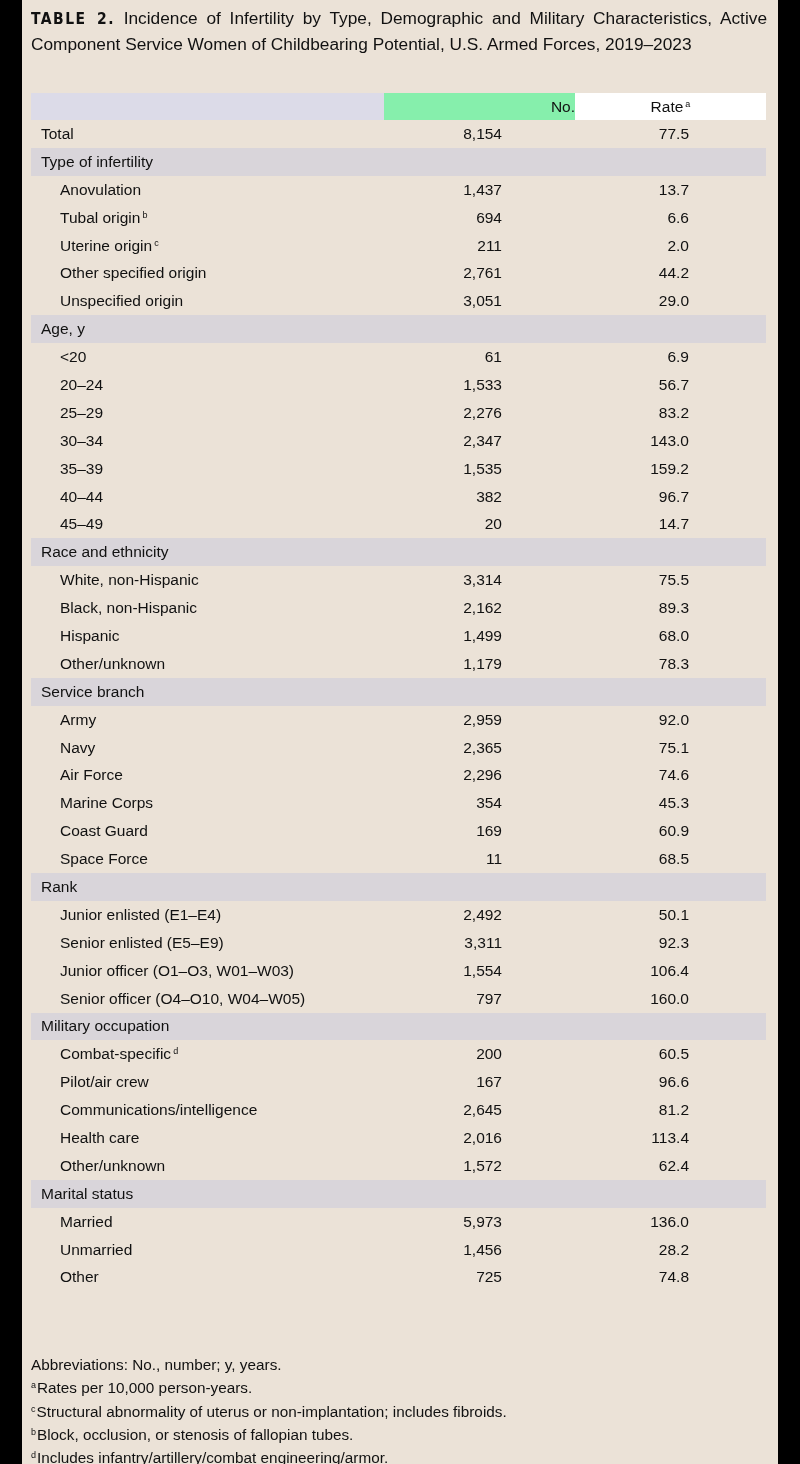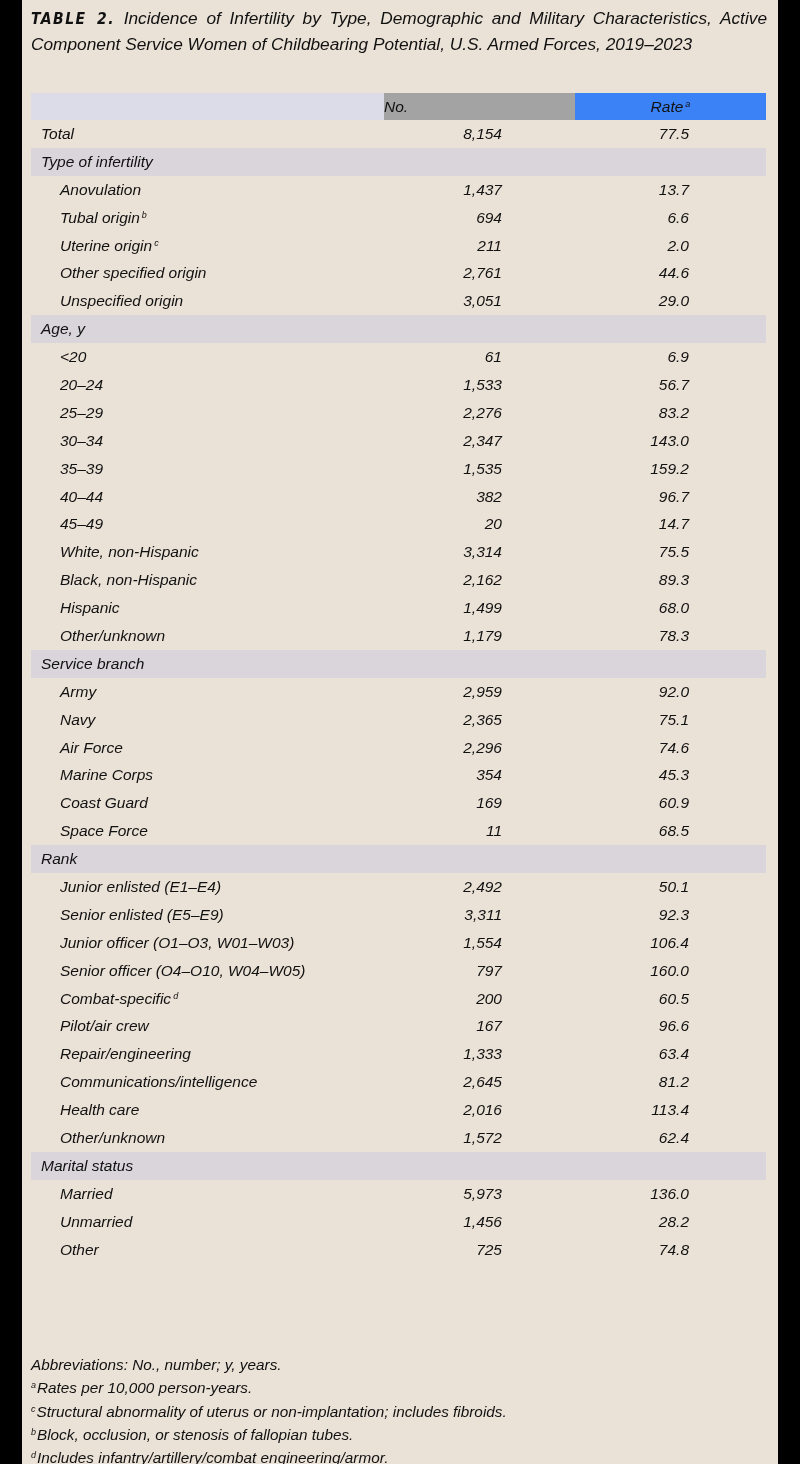--- a/index.html
+++ b/index.html
@@ -4,40 +4,39 @@
 <style>
   html, body { margin: 0; padding: 0; }
   body {
     width: 800px; height: 1464px; background: #000;
     font-family: "Liberation Sans", sans-serif; color: #111;
     overflow: hidden;
   }
   .page {
     position: absolute; left: 22px; top: 0; width: 756px; height: 1464px;
     background: #ebe2d7;
-    font-style: italic;
   }
   .title {
     position: absolute; left: 9px; top: 6px; width: 736px;
     font-size: 17.3px; line-height: 24.5px; text-align: justify;
     text-align-last: left;
   }
   .title .label {
     font-family: "DejaVu Sans Condensed", "DejaVu Sans", sans-serif;
     font-weight: bold; letter-spacing: 1.5px; font-size: 15.5px;
   }
   table {
     position: absolute; left: 9px; top: 93px; width: 735px;
     border-collapse: collapse; font-size: 15.5px;
   }
   td, th { padding: 0; height: 27.9px; font-weight: normal; }
   thead th { height: 27px; }
   .th-label { background: #dcdbe8; width: 353px; }
-  .th-no { background: #a3a3a3; width: 191px; text-align: left; }
-  .th-rate { background: #3b82f6; text-align: center; }
+  .th-no { background: #86efac; width: 191px; text-align: right; }
+  .th-rate { background: #ffffff; text-align: center; }
   .group td { background: #d9d5da; }
   .c-label { padding-left: 10px; }
   .indent .c-label { padding-left: 29px; }
   .c-no { text-align: right; padding-right: 73px; margin-top: 42px; }
   .c-rate { text-align: right; padding-right: 77px; }
   sup { font-size: 9px; vertical-align: 5px; margin-left: 2px; }
   .notes {
     position: absolute; left: 9px; top: 1354px; width: 740px;
     font-size: 15.3px; line-height: 21.3px;
   }
@@ -79,21 +78,21 @@
           <td class="c-rate">6.6</td>
         </tr>
         <tr class="indent">
           <td class="c-label"><span>Uterine origin</span><sup>c</sup></td>
           <td class="c-no">211</td>
           <td class="c-rate">2.0</td>
         </tr>
         <tr class="indent">
           <td class="c-label"><span>Other specified origin</span></td>
           <td class="c-no">2,761</td>
-          <td class="c-rate">44.6</td>
+          <td class="c-rate">44.2</td>
         </tr>
         <tr class="indent">
           <td class="c-label"><span>Unspecified origin</span></td>
           <td class="c-no">3,051</td>
           <td class="c-rate">29.0</td>
         </tr>
         <tr class="group">
           <td class="c-label">Age, y</td>
           <td></td>
           <td></td>
@@ -126,20 +125,25 @@
         <tr class="indent">
           <td class="c-label"><span>40–44</span></td>
           <td class="c-no">382</td>
           <td class="c-rate">96.7</td>
         </tr>
         <tr class="indent">
           <td class="c-label"><span>45–49</span></td>
           <td class="c-no">20</td>
           <td class="c-rate">14.7</td>
         </tr>
+        <tr class="group">
+          <td class="c-label">Race and ethnicity</td>
+          <td></td>
+          <td></td>
+        </tr>
         <tr class="indent">
           <td class="c-label"><span>White, non-Hispanic</span></td>
           <td class="c-no">3,314</td>
           <td class="c-rate">75.5</td>
         </tr>
         <tr class="indent">
           <td class="c-label"><span>Black, non-Hispanic</span></td>
           <td class="c-no">2,162</td>
           <td class="c-rate">89.3</td>
         </tr>
@@ -206,34 +210,34 @@
         <tr class="indent">
           <td class="c-label"><span>Junior officer (O1–O3, W01–W03)</span></td>
           <td class="c-no">1,554</td>
           <td class="c-rate">106.4</td>
         </tr>
         <tr class="indent">
           <td class="c-label"><span>Senior officer (O4–O10, W04–W05)</span></td>
           <td class="c-no">797</td>
           <td class="c-rate">160.0</td>
         </tr>
+        <tr class="group">
+          <td class="c-label">Military occupation</td>
+          <td></td>
+          <td></td>
+        </tr>
         <tr class="indent">
           <td class="c-label"><span>Combat-specific</span><sup>d</sup></td>
           <td class="c-no">200</td>
           <td class="c-rate">60.5</td>
         </tr>
         <tr class="indent">
           <td class="c-label"><span>Pilot/air crew</span></td>
           <td class="c-no">167</td>
           <td class="c-rate">96.6</td>
-        </tr>
-        <tr class="indent">
-          <td class="c-label"><span>Repair/engineering</span></td>
-          <td class="c-no">1,333</td>
-          <td class="c-rate">63.4</td>
         </tr>
         <tr class="indent">
           <td class="c-label"><span>Communications/intelligence</span></td>
           <td class="c-no">2,645</td>
           <td class="c-rate">81.2</td>
         </tr>
         <tr class="indent">
           <td class="c-label"><span>Health care</span></td>
           <td class="c-no">2,016</td>
           <td class="c-rate">113.4</td>

